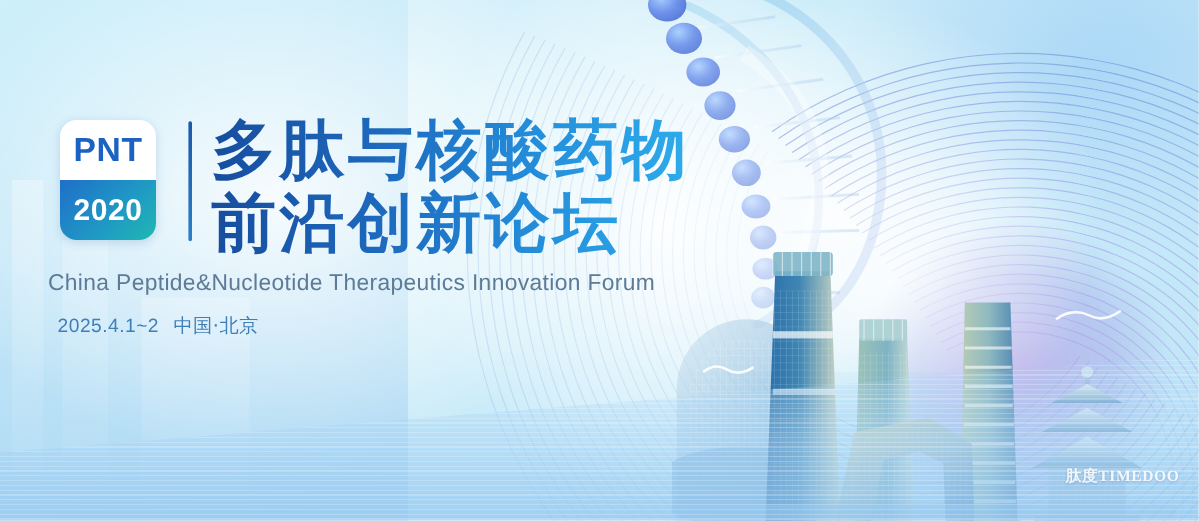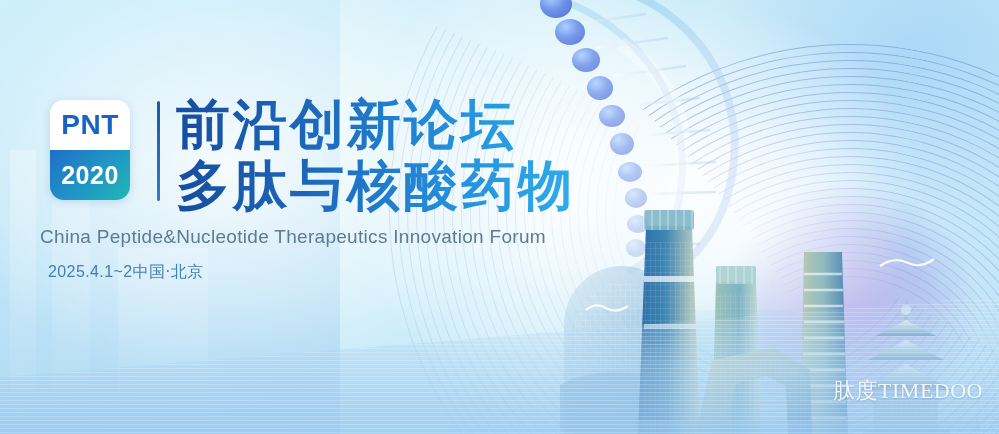--- a/index.html
+++ b/index.html
@@ -86,28 +86,28 @@
     background:linear-gradient(90deg,#174d9e 0%,#1d69bd 35%,#2490dc 70%,#2eaceb 100%);
     -webkit-background-clip:text;background-clip:text;color:transparent;
     white-space:nowrap;
   }
 
   
   .subtitle{position:absolute;left:40px;top:226px;
     font-size:19px;font-weight:400;letter-spacing:.3px;color:#5d7b96;white-space:nowrap;}
 
   
-  .datemeta{position:absolute;left:48px;top:262px;display:flex;align-items:baseline;
+  .datemeta{position:absolute;left:48px;top:262px;display:flex;align-items:baseline;gap:12px;
     font-size:16px;color:#3f7fb8;letter-spacing:.4px;white-space:nowrap;}
   .datemeta .loc{font-family:"DejaVu Sans","Liberation Sans",sans-serif;}
 
   
   .watermark{position:absolute;right:16px;bottom:28px;
     font-family:"Liberation Serif","DejaVu Serif",serif;
-    font-size:22px;font-weight:400;color:rgba(255,255,255,.88);
+    font-size:13px;font-weight:700;color:rgba(255,255,255,.88);
     letter-spacing:.5px;text-shadow:0 1px 2px rgba(90,110,160,.35);white-space:nowrap;}
 </style>
 </head>
 <body>
 
 <div class="banner">
 
   <div class="bg-tint-left"></div>
   <div class="bg-wash-a"></div>
   <div class="bg-wash-b"></div>
@@ -347,22 +347,22 @@
       <span>PNT</span>
     </div>
     <div class="badge-bot">
       <span>2020</span>
     </div>
   </div>
 
   <div class="divider"></div>
 
   <div class="title-wrap">
+    <div class="title-line">多肽与核酸药物</div>
     <div class="title-line">前沿创新论坛</div>
-    <div class="title-line">多肽与核酸药物</div>
   </div>
 
   <div class="subtitle">China Peptide&amp;Nucleotide Therapeutics Innovation Forum</div>
 
   <div class="datemeta">
     <span class="date">2025.4.1~2</span>
     <span class="loc">中国·北京</span>
   </div>
 
   <div class="watermark">肽度TIMEDOO</div>

